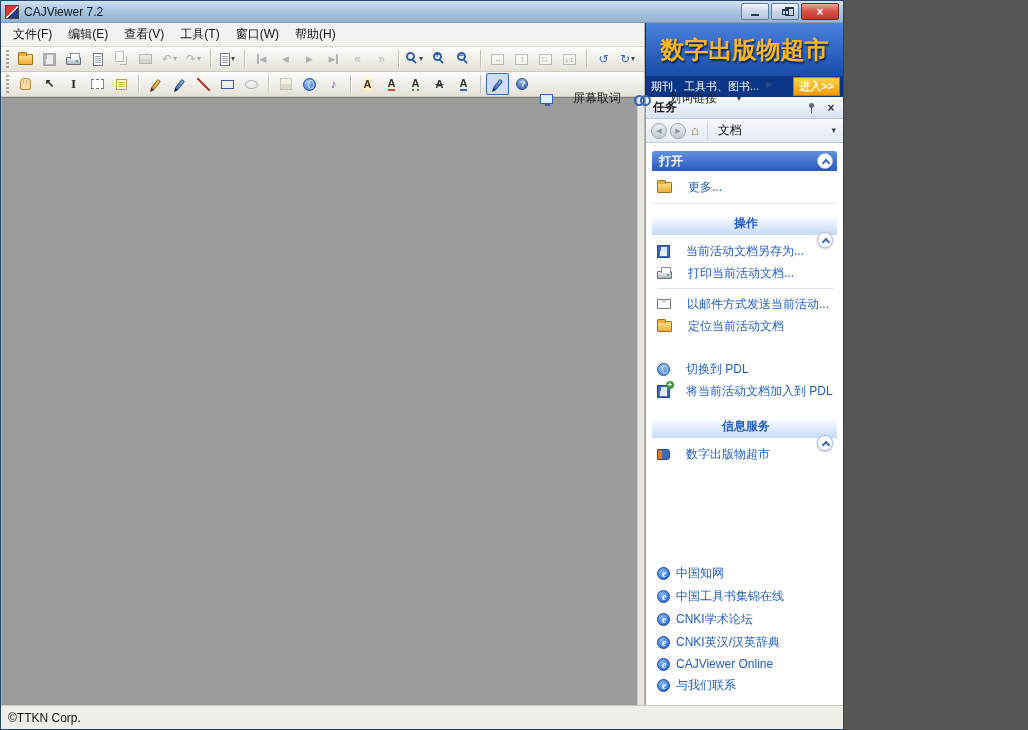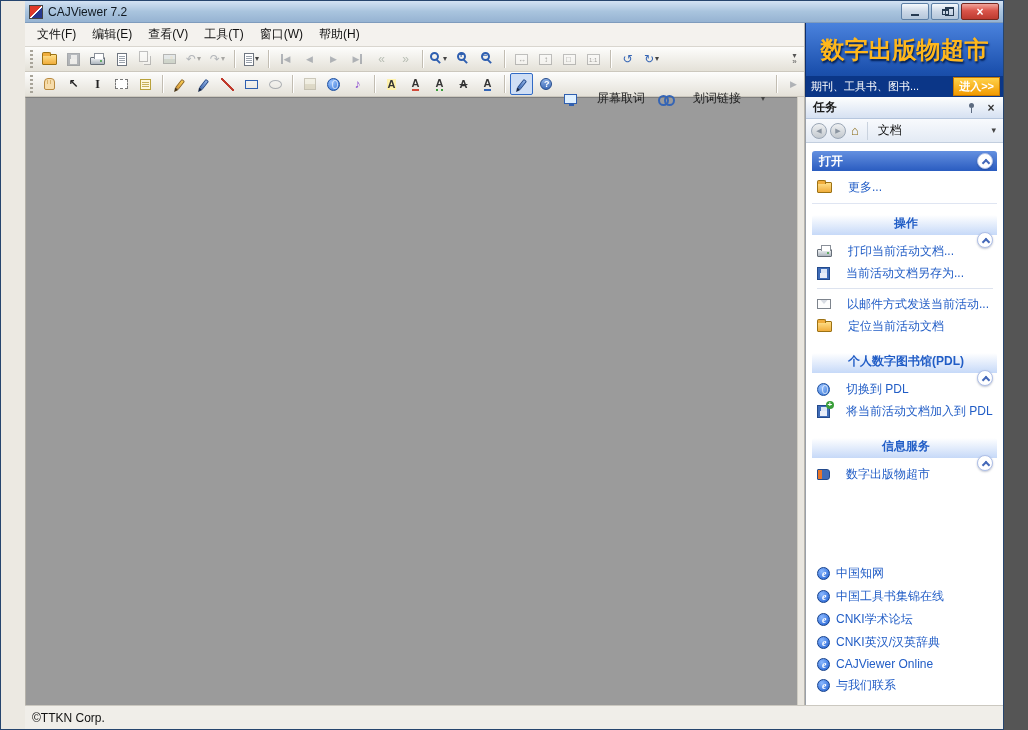--- a/index.html
+++ b/index.html
@@ -1,17 +1,17 @@
 <!DOCTYPE html>
 <html><head>
 <meta charset="utf-8">
 <style>
   * { box-sizing: border-box; margin: 0; padding: 0; }
   body { font-family: "Liberation Sans", "DejaVu Sans", sans-serif; background:#555; }
-  .window { width:1004px; height:730px; border:1px solid #26456e; display:flex; flex-direction:column; overflow:hidden; background:#ece9e2;padding-left:24px; }
+  .window { width:844px; height:730px; border:1px solid #26456e; display:flex; flex-direction:column; overflow:hidden; background:#ece9e2; }
 
   
   .titlebar { height:22px; flex:none; background:linear-gradient(180deg,#d3e2f3,#a9c4de 50%,#96b3d2); display:flex; align-items:center; padding:0 4px; border-bottom:1px solid #7f9cbd; }
   .app-icon { width:14px; height:14px; margin-right:5px; border:1px solid #444; background:linear-gradient(135deg,#e03a2a 0 48%,#fff 48% 55%,#27388f 55%); flex:none; }
   .title-text { font-size:12px; color:#101820; }
   .win-buttons { margin-left:auto; display:flex; gap:2px; }
   .win-btn { width:28px; height:17px; border:1px solid #5d7fa5; border-radius:2px; background:linear-gradient(#f6fafd,#ccd8e7 50%,#b4c6da); display:flex; align-items:center; justify-content:center; }
   .win-btn.close { width:38px; background:linear-gradient(#f0a59b,#da544a 45%,#bd3a30); border-color:#74261f; }
   .g-min { width:8px; height:2px; background:#273b52; margin-top:6px; }
   .g-max { width:7px; height:6px; border:1px solid #273b52; border-top-width:2px; position:relative; }
@@ -413,44 +413,40 @@
             </div>
           </div>
 
           <div class="section">
             <div class="sec-h secondary">
               <span>操作</span>
               <span class="chev"></span>
             </div>
             <div class="sec-body">
               <div class="item">
+                <span class="ic i-floppy"></span>
+                <span class="item-label">当前活动文档另存为...</span>
+              </div>
+              <div class="item">
                 <span class="ic i-printer"></span>
                 <span class="item-label">打印当前活动文档...</span>
               </div>
-              <div class="item">
-                <span class="ic i-floppy"></span>
-                <span class="item-label">当前活动文档另存为...</span>
-              </div>
               <div class="divider"></div>
               <div class="item">
                 <span class="ic i-mail"></span>
                 <span class="item-label">以邮件方式发送当前活动...</span>
               </div>
               <div class="item">
                 <span class="ic i-folder"></span>
                 <span class="item-label">定位当前活动文档</span>
               </div>
             </div>
           </div>
 
           <div class="section">
-            <div class="sec-h secondary">
-              <span>个人数字图书馆(PDL)</span>
-              <span class="chev"></span>
-            </div>
             <div class="sec-body">
               <div class="item">
                 <span class="ic i-globe"></span>
                 <span class="item-label">切换到 PDL</span>
               </div>
               <div class="item">
                 <span class="ic-wrap">
                     <span class="ic i-floppy"></span>
                     <span class="plus-badge"></span>
                   </span>

